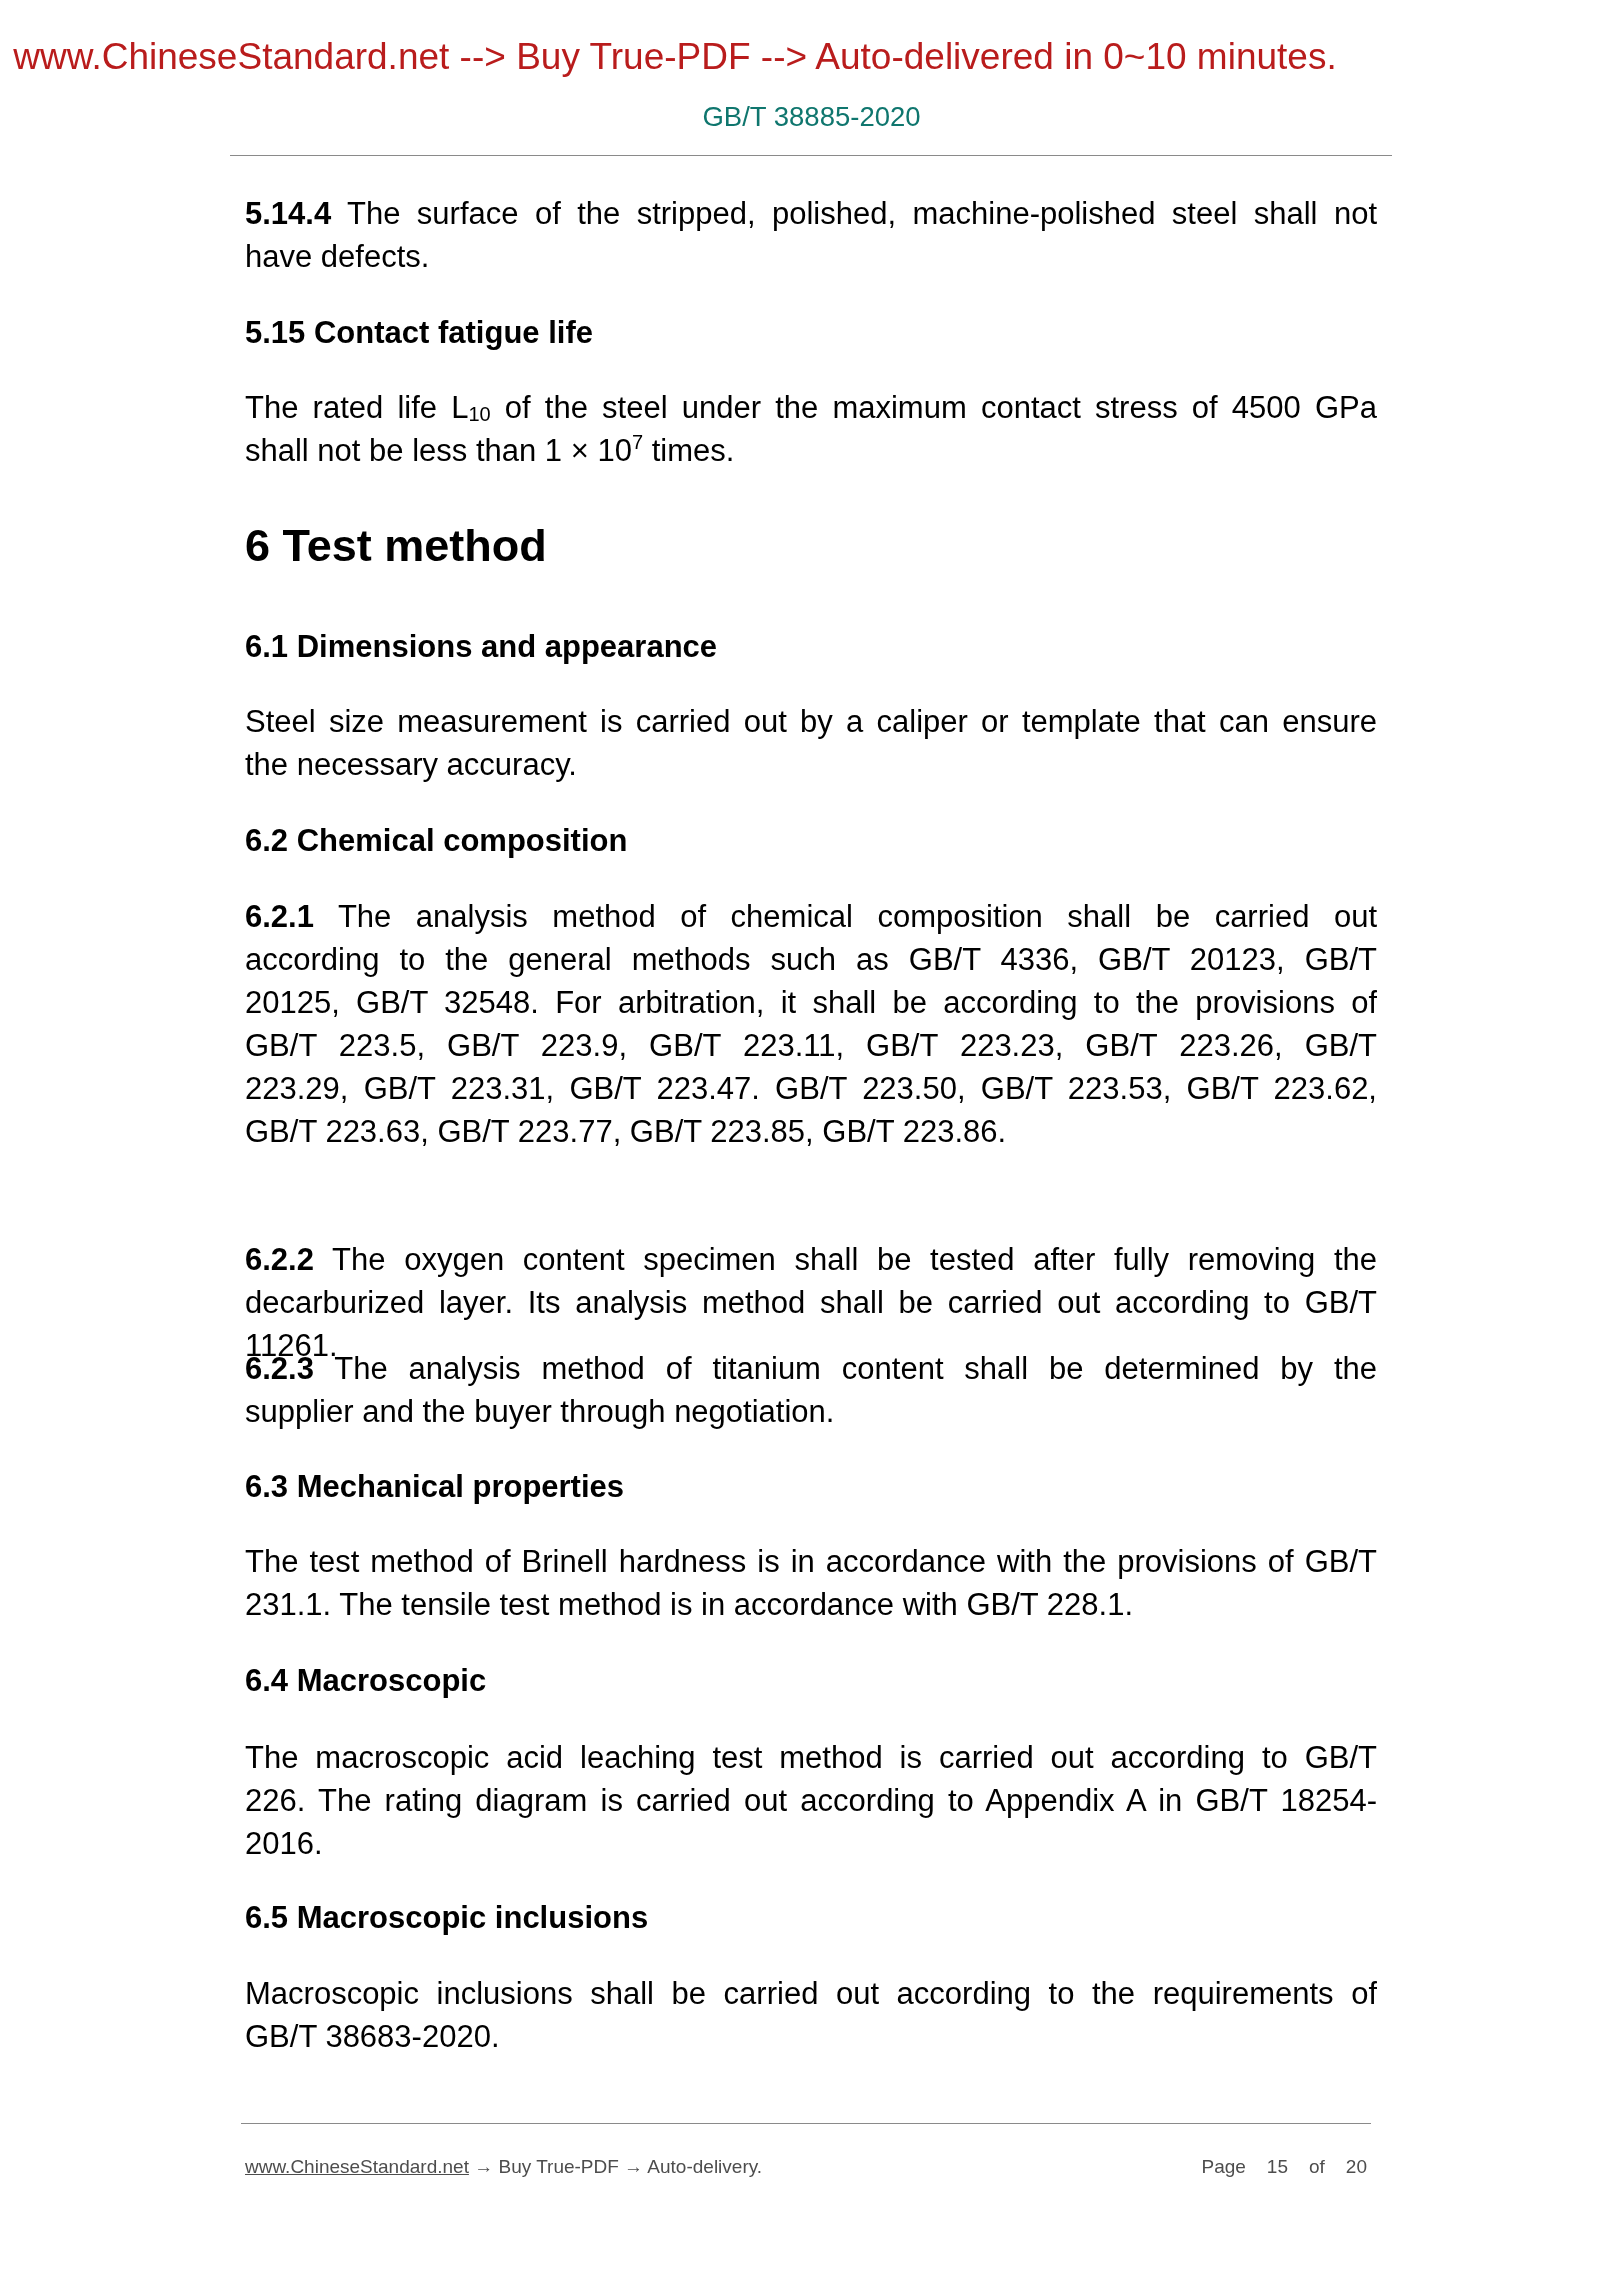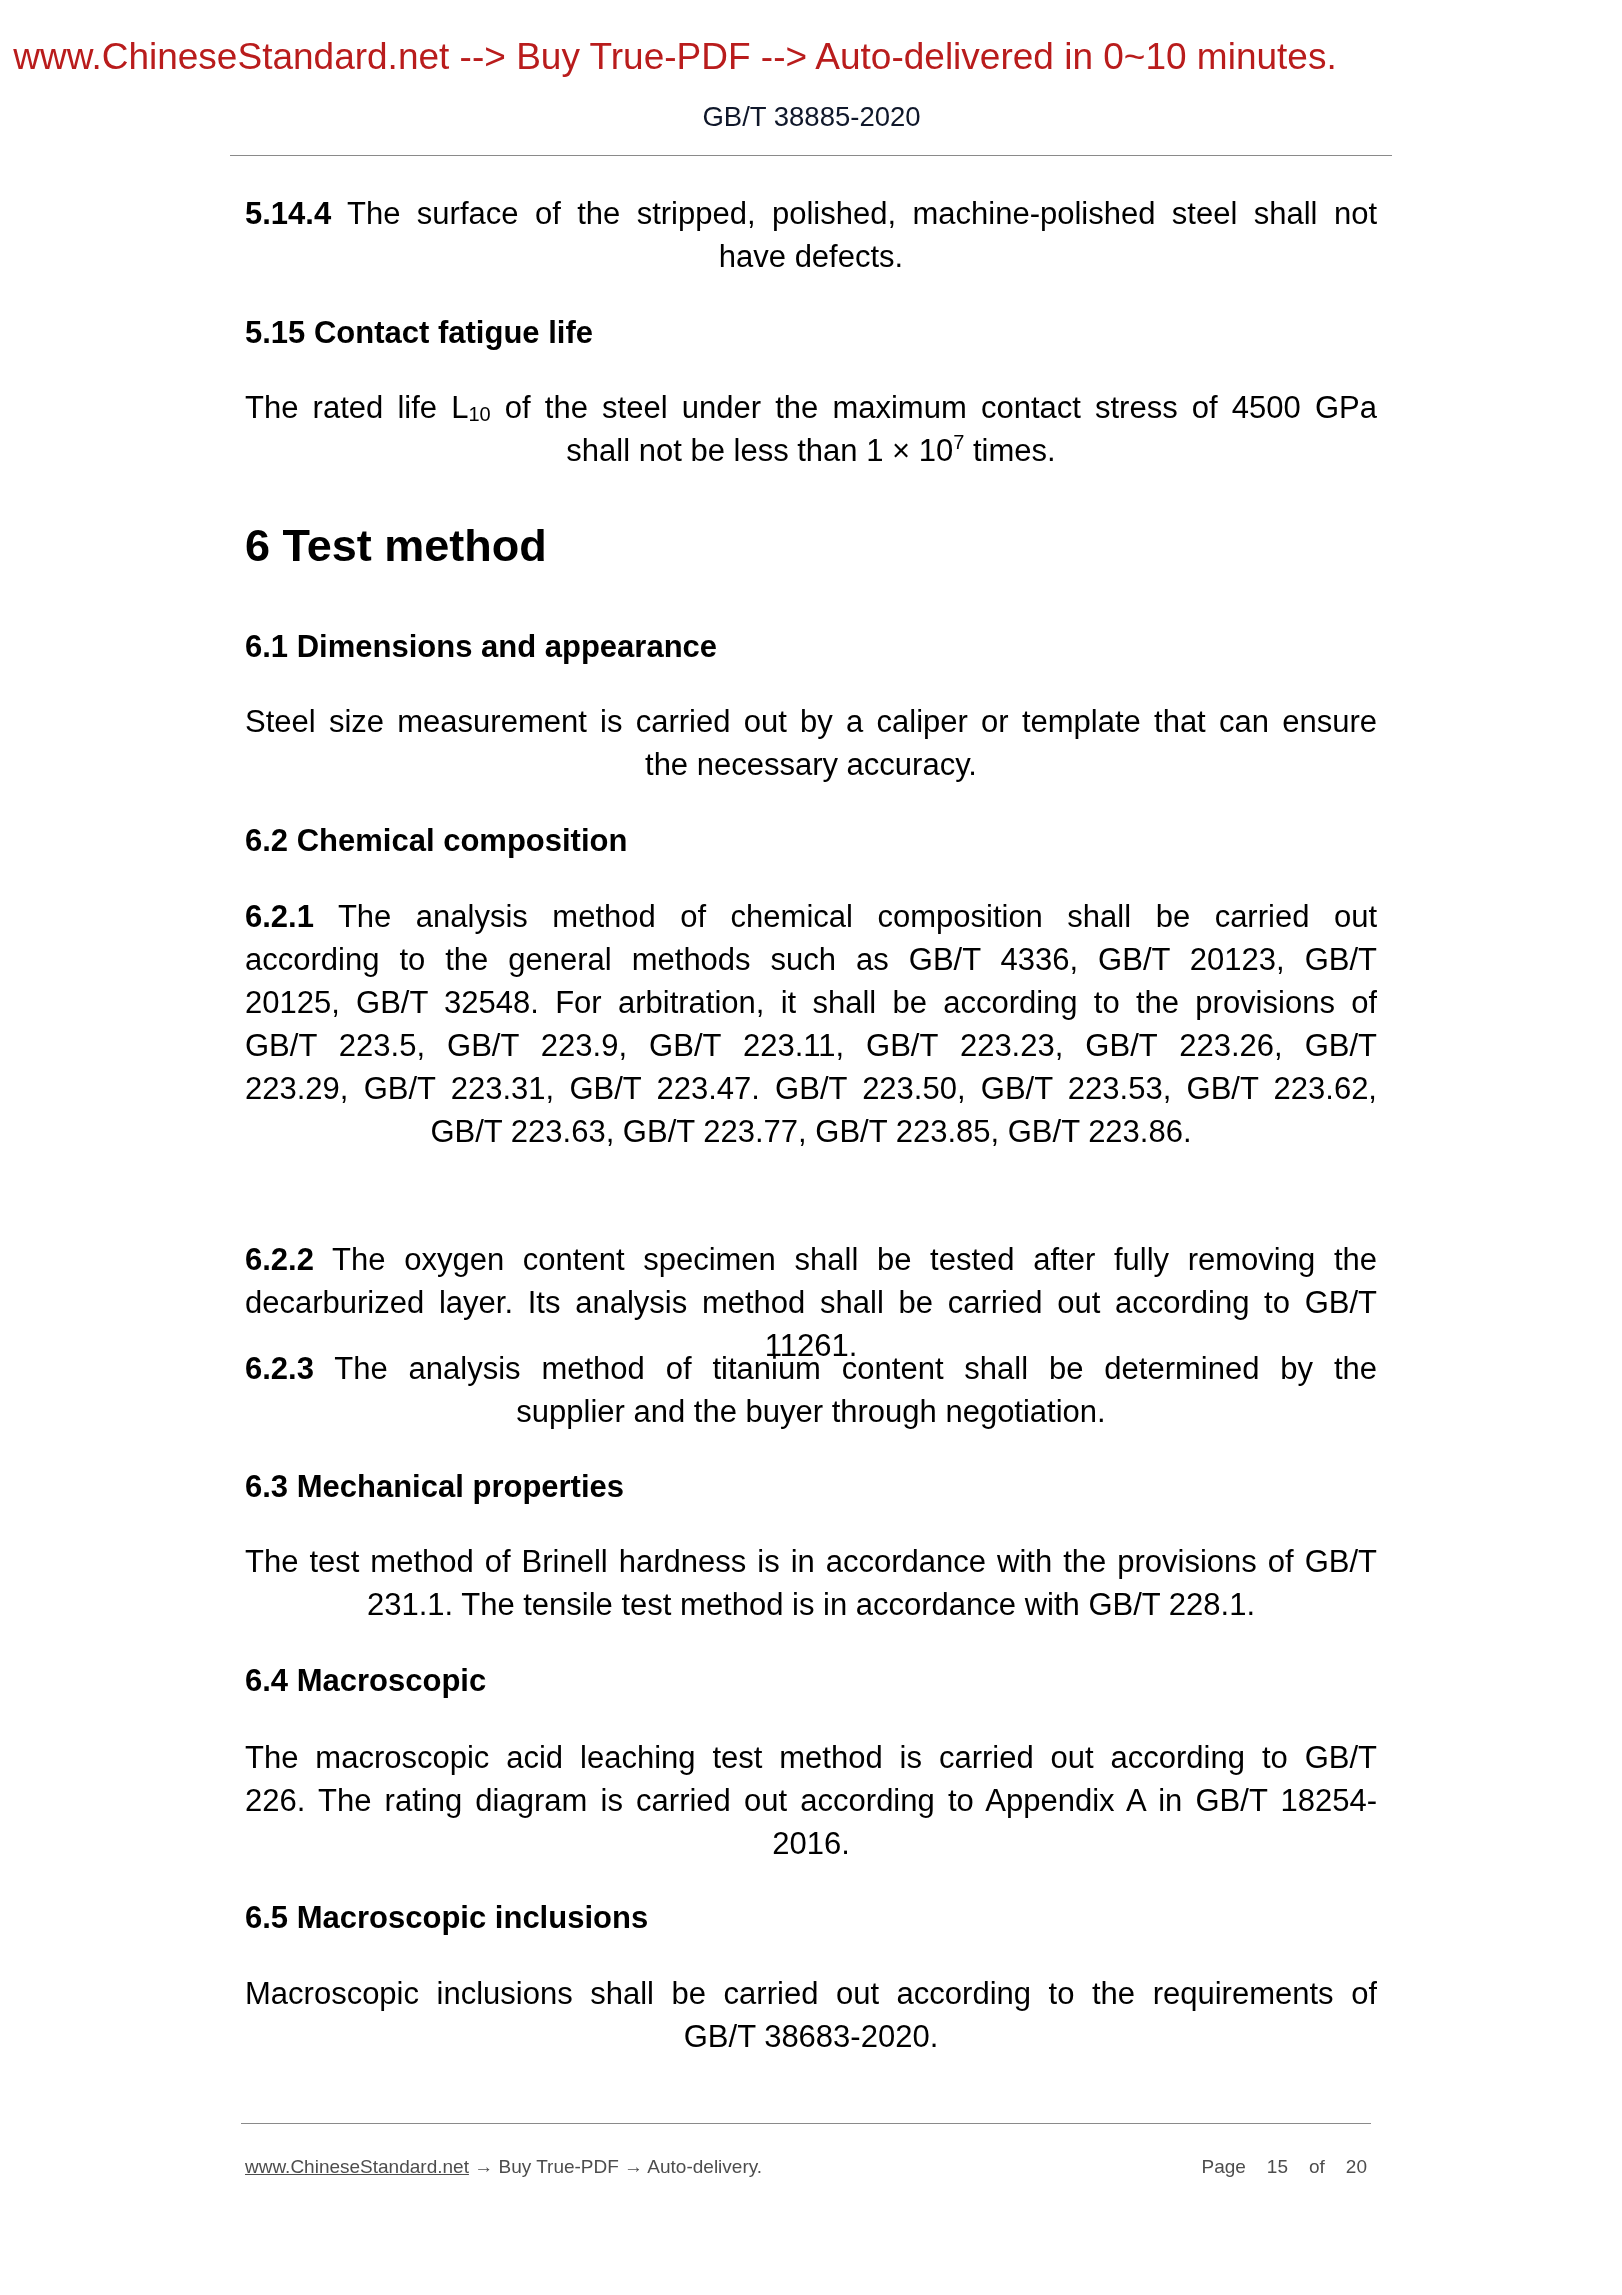--- a/index.html
+++ b/index.html
@@ -1,26 +1,26 @@
 <!DOCTYPE html>
 <html style="font-size:13.3px"><head>
   <meta charset="utf-8">
   <style>
     html, body { margin: 0; padding: 0; background: #ffffff; }
     body { width: 1623px; height: 2295px; position: relative; overflow: hidden;
            font-family: "Liberation Sans", sans-serif; color: #000; }
     .hdr-main { position: absolute; left: 0; width: 1350px; top: 35px; text-align: center;
                 font-size: 37px; line-height: 43px; color: #b91c1c; white-space: nowrap; }
     .hdr-sub { position: absolute; left: 0; width: 1623px; top: 100px; text-align: center;
-               font-size: 27.5px; line-height: 33px; color: #0f172a; }
+               font-size: 27.5px; line-height: 33px; color: #0f766e; }
     .rule { position: absolute; height: 0; border-top: 1.7px solid #8a8a8a; }
     .rule.top { left: 230px; width: 1162px; top: 155px; }
     .rule.bottom { left: 241px; width: 1130px; top: 2123px; }
     .blk { position: absolute; left: 245px; width: 1132px; }
-    .line { display: block; font-size: 31px; line-height: 43px; height: 43px; white-space: nowrap; text-align: center; }
+    .line { display: block; font-size: 31px; line-height: 43px; height: 43px; white-space: nowrap; }
     .line.j { text-align: justify; text-align-last: justify; white-space: normal; overflow: hidden; }
     .line b { font-weight: bold; }
     .h2 { font-size: 31px; font-weight: bold; line-height: 43px; }
     .h1 { font-size: 45px; font-weight: bold; line-height: 53px; }
     sub.s { font-size: 20px; vertical-align: -3.3px; line-height: 0; }
     sup.s { font-size: 20px; vertical-align: 11.7px; line-height: 0; }
     .footer { position: absolute; top: 2148px; left: 245px; width: 1122px; height: 37px;
               font-size: 19px; line-height: 37px; color: #4d4d4d; }
     .footer .site { text-decoration: underline; color: #4d4d4d; }
     .footer .pager { position: absolute; right: 0; top: 0; }

